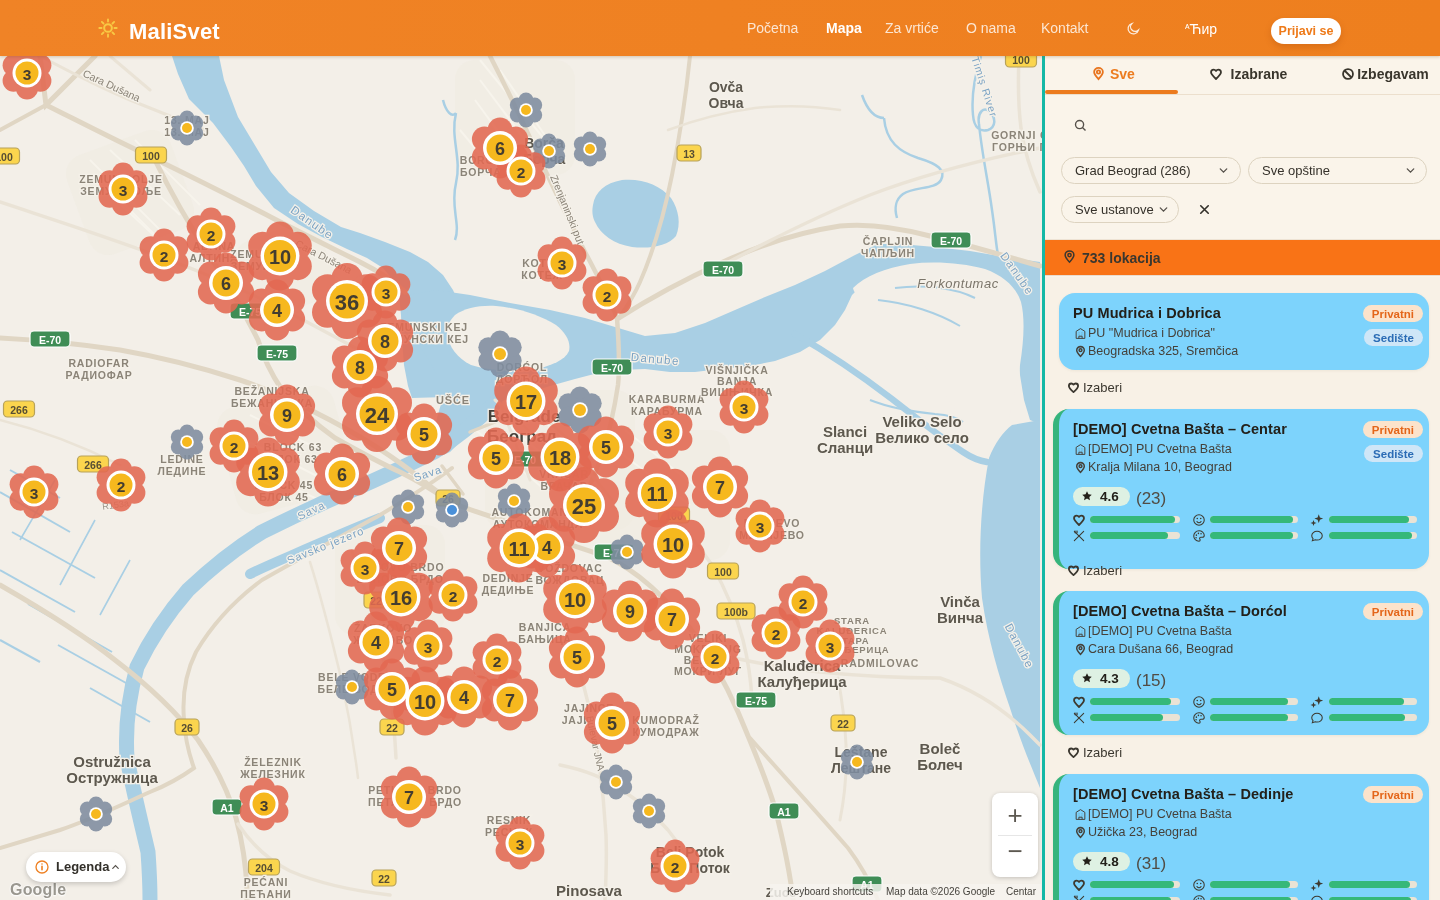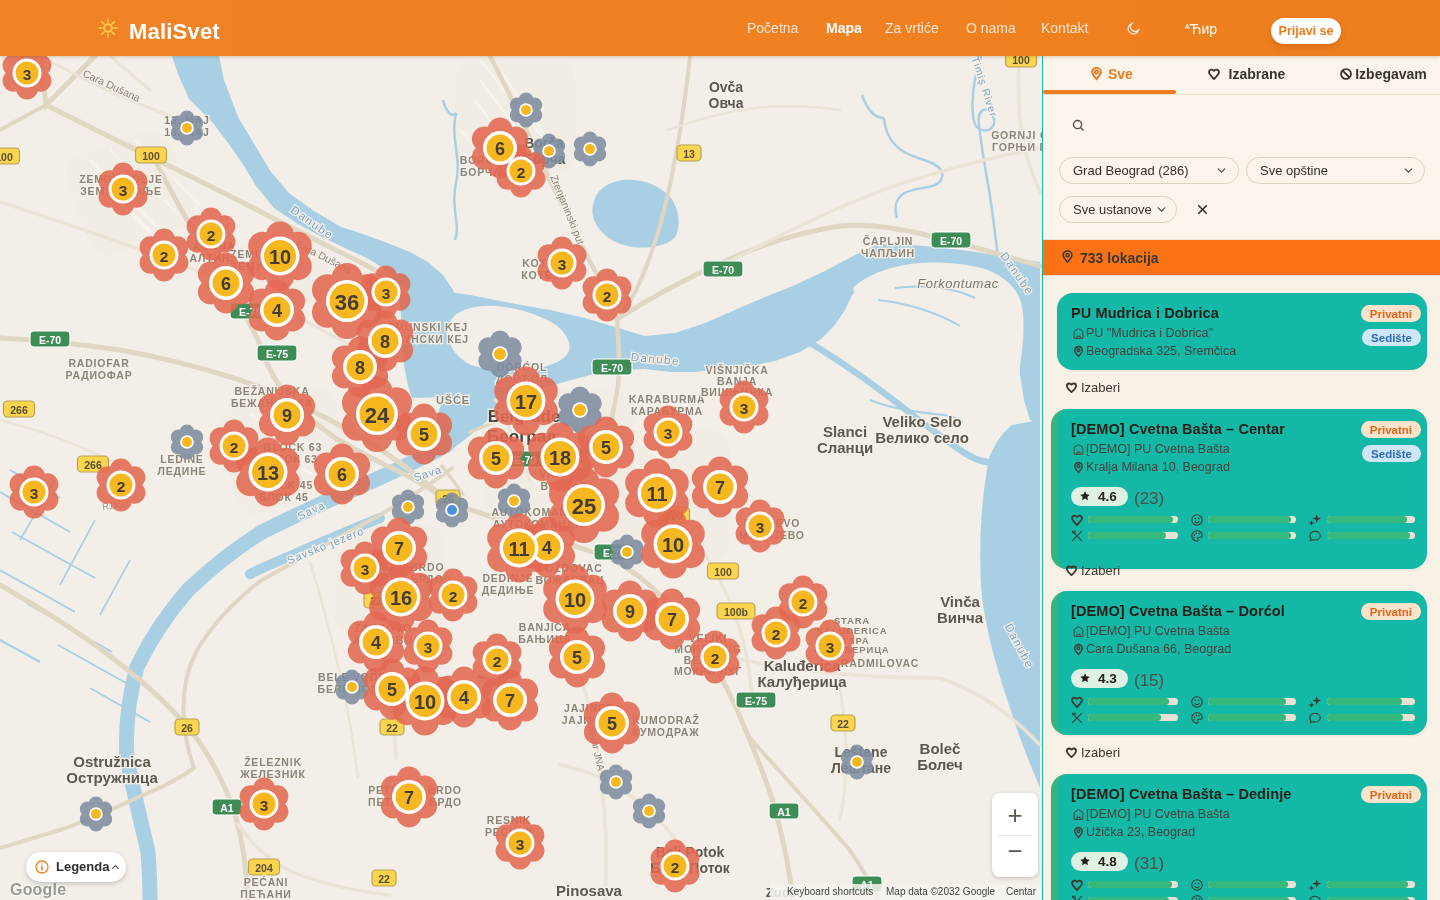--- a/index.html
+++ b/index.html
@@ -4,32 +4,32 @@
 html,body{width:1440px;height:900px;overflow:hidden;font-family:"Liberation Sans",sans-serif}
 #page{position:relative;width:1440px;height:900px;background:#f3efe8}
 
 #hdr{position:absolute;left:0;top:0;width:1440px;height:56px;background:linear-gradient(90deg,#f08326,#ee7f1e);z-index:30;box-shadow:0 1px 3px rgba(120,70,10,.25)}
 #hdr .logo{position:absolute;left:129px;top:19px;color:#fff;font-weight:700;font-size:22px;letter-spacing:.2px}
 #hdr .nav{position:absolute;top:0;height:66px;line-height:56px;color:rgba(255,255,255,.8);font-size:14px}
 #hdr .nav.act{color:#fff;font-weight:700}
 .btn-login{position:absolute;left:1271px;top:18px;width:70px;height:26px;background:#fff;border-radius:14px;
  color:#ee7a19;font-size:12.5px;font-weight:700;text-align:center;line-height:26px;box-shadow:0 3px 6px rgba(150,60,0,.25)}
 
-#side{position:absolute;left:1042px;top:56px;width:398px;height:844px;background:#faf4ea;border-left:1px solid #14b8a6}
+#side{position:absolute;left:1042px;top:56px;width:398px;height:844px;background:#faf4ea;border-left:3px solid #14b8a6}
 .tabs{position:absolute;left:0;top:0;width:398px;height:39px;border-bottom:1px solid #ecdfcd;background:#faf4ea}
 .tab{position:absolute;top:0;height:38px;width:132.6px;text-align:center;font-size:14px;color:#39352c;font-weight:700;line-height:36px}
 .tab.active{color:#ec7b1e}
 .tab .underline{position:absolute;left:0;bottom:0;width:100%;height:4px;background:#ec7b1e;border-radius:2px}
 .search{position:absolute;left:16px;top:57px;width:366px;height:27px;background:#fffef9;border:1px solid #e4dac7;border-radius:14px;
  color:#8d877b;font-size:13.5px;line-height:25px;padding-left:36px}
 .drop{position:absolute;height:27px;border:1px solid #ddd3c0;border-radius:14px;font-size:13px;color:#35312a;line-height:25px;padding-left:13px}
 .cnt{position:absolute;left:0;top:183px;width:398px;height:37px;background:#f97316;border-bottom:1px solid #eadcce;border-top:1px solid #eee3d4;
  font-size:14px;color:#3b372f;font-weight:700;line-height:36px;padding-left:37px}
 .list{position:absolute;left:0;top:221px;width:398px;height:623px;background:#f8f1e6;overflow:hidden}
-.card{position:absolute;left:14px;width:370px;background:#14b8a6;border-radius:16px;box-shadow:0 1px 3px rgba(120,90,40,.08)}
+.card{position:absolute;left:14px;width:370px;background:#7dd3fc;border-radius:16px;box-shadow:0 1px 3px rgba(120,90,40,.08)}
 .card.sel{border-left:6px solid #36b47c;left:8px !important;width:376px}
 .card .ttl{position:absolute;left:14px;top:12px;font-size:14.5px;font-weight:700;color:#23201a;letter-spacing:.1px}
 .badge{position:absolute;font-size:11.5px;font-weight:700;border-radius:9px;padding:2.5px 9px}
 .badge.priv{background:#fce3cb;color:#e4661a;right:6px}
 .badge.sed{background:#cfe6f7;color:#2b6cb5;right:6px}
 .row{position:absolute;left:14px;font-size:12.5px;color:#45413a}
 .rate{position:absolute;left:14px;width:57px;height:19px;background:#def1e3;border-radius:10px;font-size:13.5px;font-weight:700;color:#23201a;text-align:center;line-height:19px}
 .rcount{position:absolute;font-size:17px;color:#514c44}
 .izb{position:absolute;font-size:13px;color:#3b372f}
 .bar{position:absolute;height:7px;border-radius:3.5px;background:#eae3d5}
@@ -1465,15 +1465,15 @@
       <path d="M6 14 L12 8 L18 14"></path>
     </svg>
     <div class="zoombox">
       <div class="plus">+</div>
       <div class="div"></div>
       <div class="minus">−</div>
     </div>
     <div class="glogo">Google</div>
     <div class="gattr">
       <span style="position:absolute;left:17px">Keyboard shortcuts</span>
-      <span style="position:absolute;left:116px">Map data ©2032 Google</span>
+      <span style="position:absolute;left:116px">Map data ©2026 Google</span>
       <span style="position:absolute;left:236px">Centar</span>
     </div>
 </div>
 </body></html>

